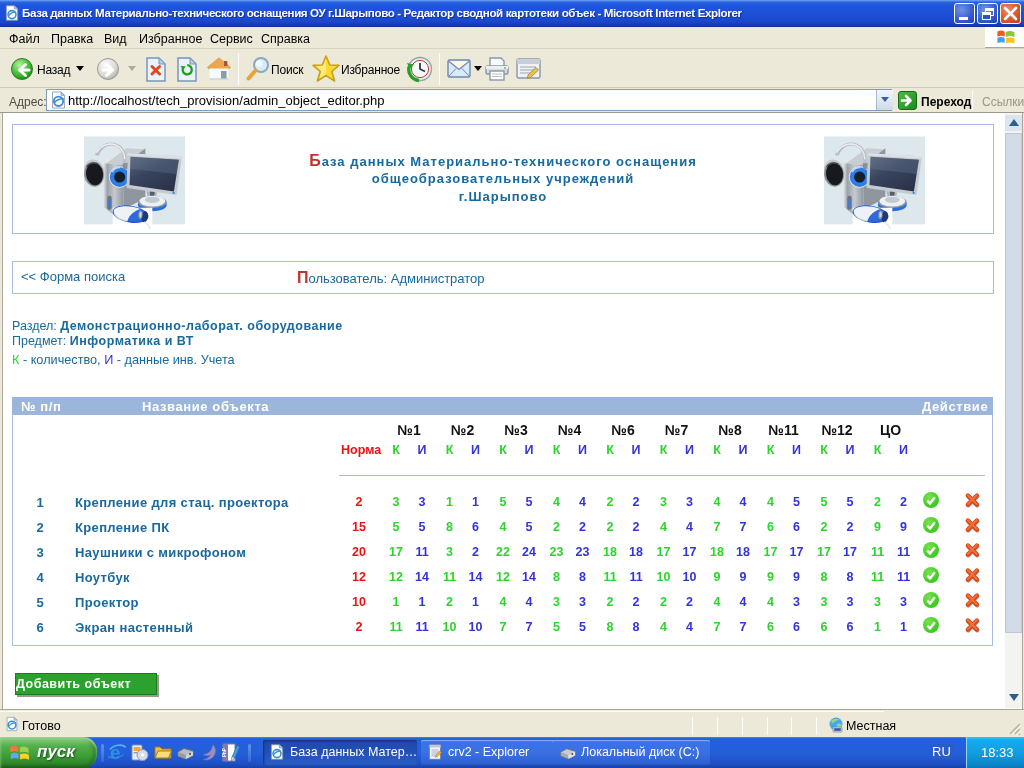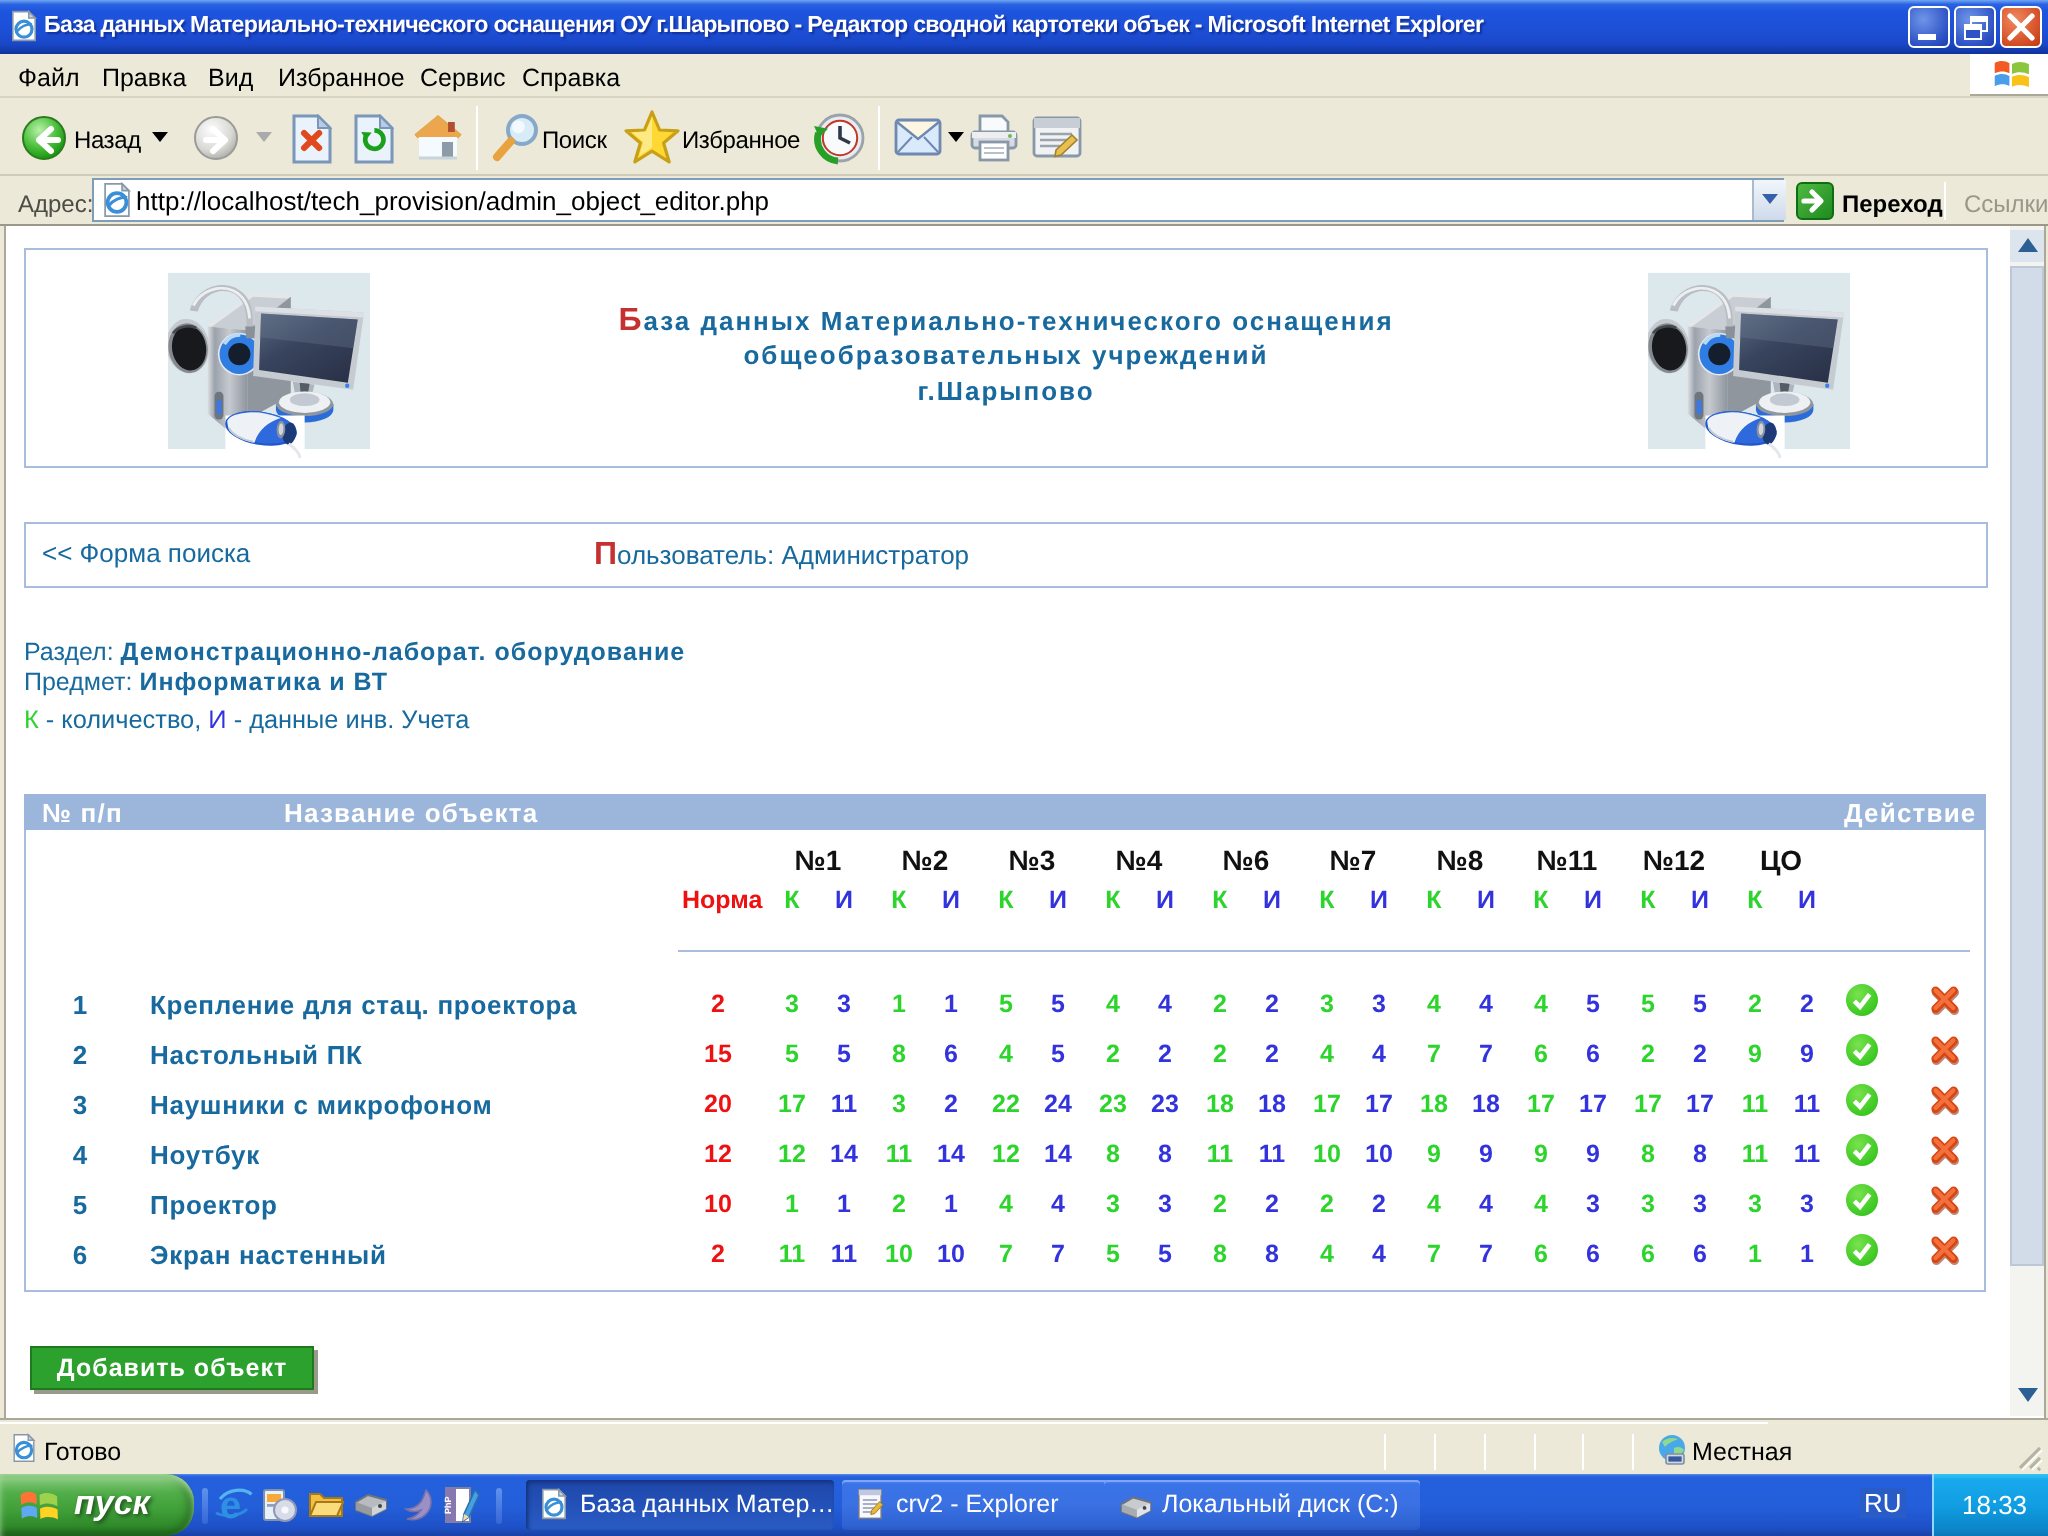--- a/index.html
+++ b/index.html
@@ -50,21 +50,21 @@
 #htitle{left:198px;top:39px;width:610px;text-align:center;font-size:13px;font-weight:bold;line-height:17.3px;color:#17699e;letter-spacing:1.0px;}
 
 #band{left:12px;top:284px;width:981px;height:18px;background:#9cb6db;color:#fff;font-weight:bold;font-size:13px;letter-spacing:0.6px;}
 #tablebox{left:12px;top:284px;width:981px;height:249px;border:1px solid #a8bdde;border-top:none;}
 .schoolhdr{top:309px;font-size:14px;font-weight:bold;color:#111;text-align:center;width:40px;margin-left:-20px;}
 .kihdr{top:330px;font-size:12.5px;font-weight:bold;text-align:center;width:20px;margin-left:-10px;}
 #hline{left:339px;top:362px;width:646px;height:1px;background:#a8bdde;}
 .rownum{font-size:13px;font-weight:bold;color:#17699e;width:30px;text-align:center;margin-left:-15px;}
 .rowname{font-size:13px;font-weight:bold;color:#17699e;letter-spacing:0.35px;}
 .dnum{font-size:12.5px;font-weight:bold;text-align:center;width:30px;margin-left:-15px;}
-#addbtn{left:15px;top:560px;width:142px;height:22px;background:#2da12d;border:1px solid #1d7a1d;box-shadow:2px 2px 0 #9a9a8a;color:#fff;font-weight:bold;font-size:12.5px;text-align:center;line-height:20px;letter-spacing:0.5px;}
+#addbtn{left:15px;top:560px;width:142px;height:22px;background:#2da12d;border:1px solid #1d7a1d;box-shadow:2px 2px 0 #9a9a8a;color:#fff;font-weight:bold;font-size:12.5px;text-align:left;line-height:20px;letter-spacing:0.5px;}
 
 #statusbar{left:0;top:709px;width:1024px;height:28px;background:#ece9d8;border-top:1px solid #aca899;}
 #statusbar .inner{position:absolute;left:0;top:1px;width:884px;height:27px;border-top:1px solid #fff;}
 .st-sep{top:5px;width:1px;height:18px;background:#c9c5b2;border-right:1px solid #fff;}
 #sttext{left:22px;top:7px;font-size:12.5px;color:#000;}
 #stright{left:846px;top:7px;font-size:12.5px;color:#000;}
 
 #taskbar{left:0;top:737px;width:1024px;height:31px;
  background:linear-gradient(180deg,#5e90e8 0%,#2e66e0 3%,#2460dd 6%,#245fda 50%,#1e51c8 85%,#1941a5 100%);}
 #startbtn{left:0;top:0;width:97px;height:31px;border-radius:0 14px 14px 0;
@@ -381,21 +381,21 @@
     <div class="abs dnum iblu" style="left:903.5px;top:382px">2</div>
     <div class="abs" style="left:923px;top:379px;width:16px;height:16px;border-radius:50%;background:radial-gradient(circle at 38% 32%,#7ae24e,#44cc28 60%,#2eb816)"><svg width="16" height="16">
         <path d="M4.2 8.6 L7 11.4 L11.8 5.2" stroke="#fff" stroke-width="2.3" fill="none"></path>
       </svg></div>
     <div class="abs" style="left:964px;top:379px;width:17px;height:17px"><svg width="17" height="17">
         <path d="M4.2 4.2 L13.2 13.2 M13.2 4.2 L4.2 13.2" stroke="#8c2408" stroke-width="4.6" stroke-linecap="round" opacity="0.55"></path>
         <path d="M3.8 3.4 L12.8 12.4 M12.8 3.4 L3.8 12.4" stroke="#d8450f" stroke-width="4.2" stroke-linecap="round"></path>
         <path d="M3.8 3.2 L12.6 12 M12.6 3.2 L3.8 12" stroke="#f2703d" stroke-width="2.2" stroke-linecap="round"></path>
       </svg></div>
     <div class="abs rownum" style="left:40px;top:407px">2</div>
-    <div class="abs rowname" style="left:75px;top:407px">Настольный ПК</div>
+    <div class="abs rowname" style="left:75px;top:407px">Крепление ПК</div>
     <div class="abs dnum nred" style="left:359px;top:407px">15</div>
     <div class="abs dnum grn" style="left:396px;top:407px">5</div>
     <div class="abs dnum iblu" style="left:422px;top:407px">5</div>
     <div class="abs dnum grn" style="left:449.5px;top:407px">8</div>
     <div class="abs dnum iblu" style="left:475.5px;top:407px">6</div>
     <div class="abs dnum grn" style="left:503px;top:407px">4</div>
     <div class="abs dnum iblu" style="left:529px;top:407px">5</div>
     <div class="abs dnum grn" style="left:556.5px;top:407px">2</div>
     <div class="abs dnum iblu" style="left:582.5px;top:407px">2</div>
     <div class="abs dnum grn" style="left:610px;top:407px">2</div>

